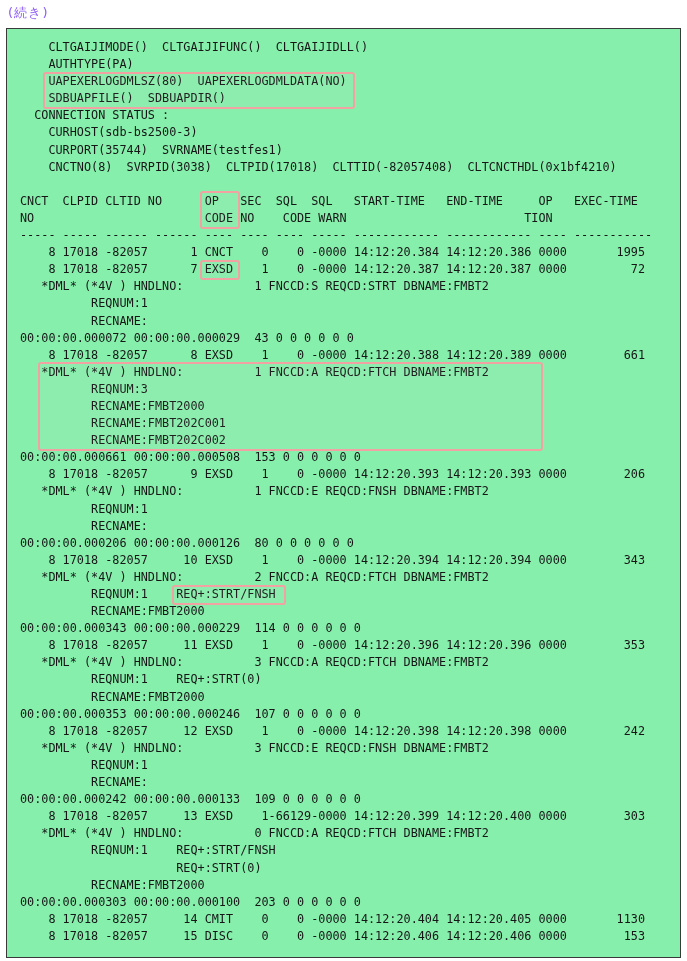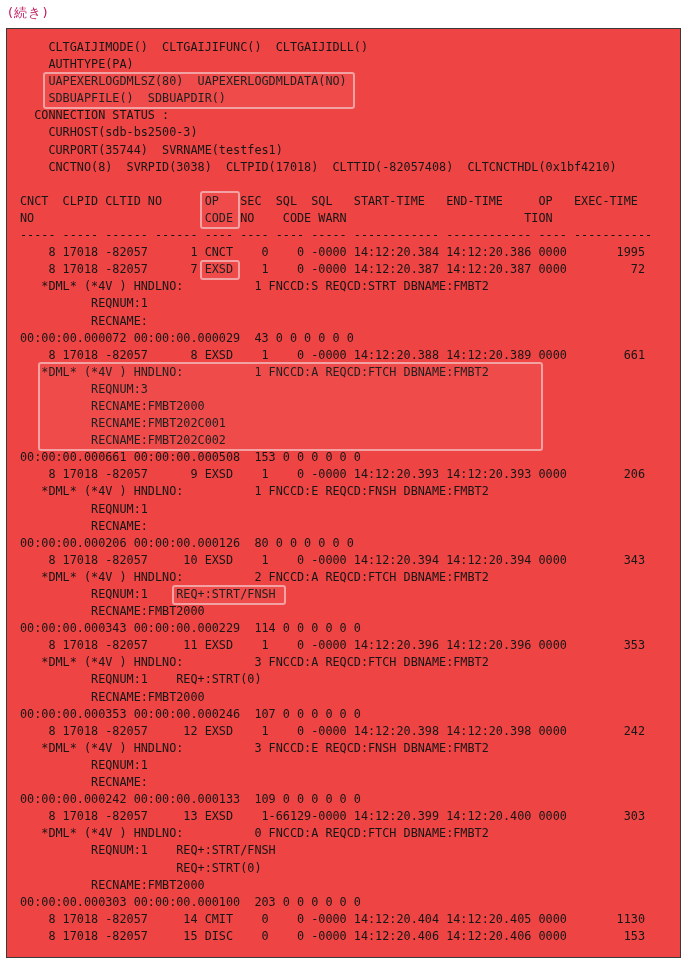--- a/index.html
+++ b/index.html
@@ -1,21 +1,21 @@
 <!DOCTYPE html>
 <html><head>
 <meta charset="utf-8">
 <style>
   html,body{margin:0;padding:0;background:#ffffff;}
   body{width:687px;height:961px;position:relative;overflow:hidden;
        font-family:"DejaVu Sans",sans-serif;color:#1a1a1a;}
   .caption{position:absolute;left:8px;top:4px;font-size:13px;letter-spacing:1px;
-           font-family:"DejaVu Sans","Liberation Sans",sans-serif;color:#be185d;}
+           font-family:"DejaVu Sans","Liberation Sans",sans-serif;color:#8b5cf6;}
   .trace-box{position:absolute;left:6px;top:28px;width:673px;height:928px;
-             border:1px solid #3a3a3a;background:#ef4444;}
+             border:1px solid #3a3a3a;background:#86efac;}
   .log{position:absolute;left:13px;top:10px;margin:0;
        font-family:"DejaVu Sans Mono","Liberation Mono",monospace;
        font-size:11.8px;line-height:17.1px;color:#161616;}
   .ln{white-space:pre;height:17.1px;}
   .hl{position:absolute;border:2px solid #f2a2a2;border-radius:3px;
       background:rgba(255,210,210,0.05);pointer-events:none;}
 </style>
 </head>
 <body>
 

